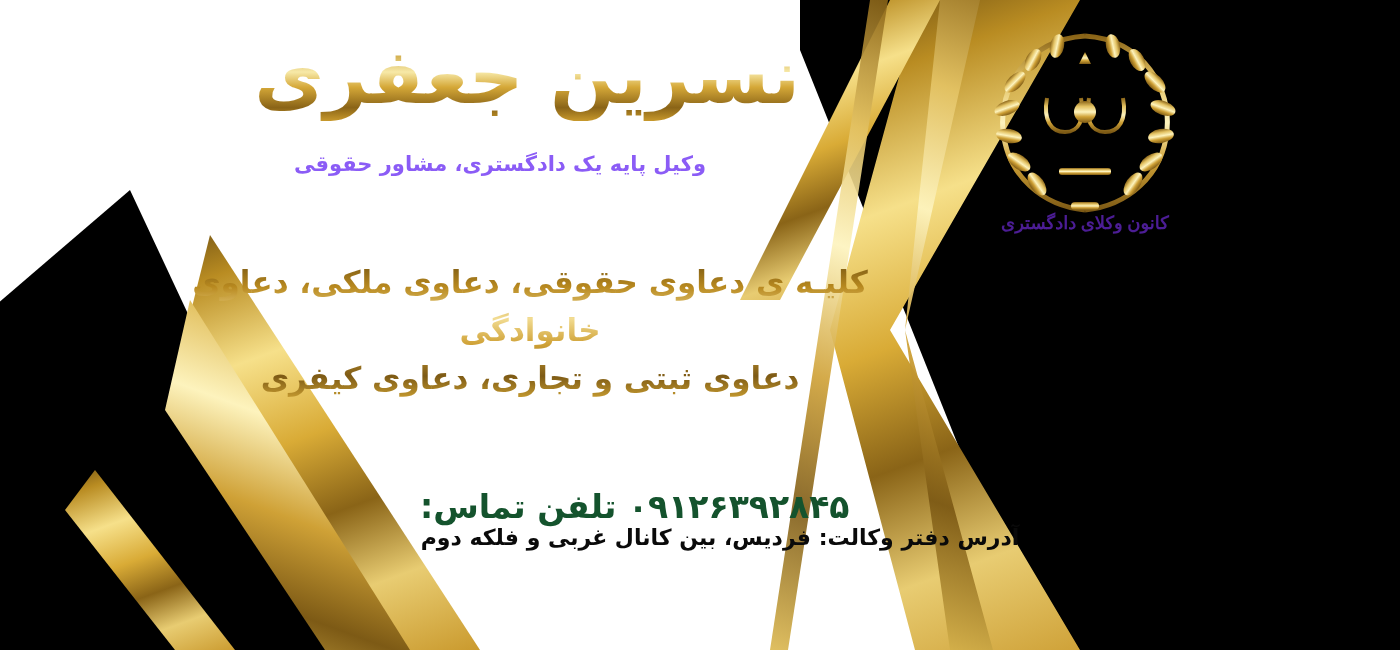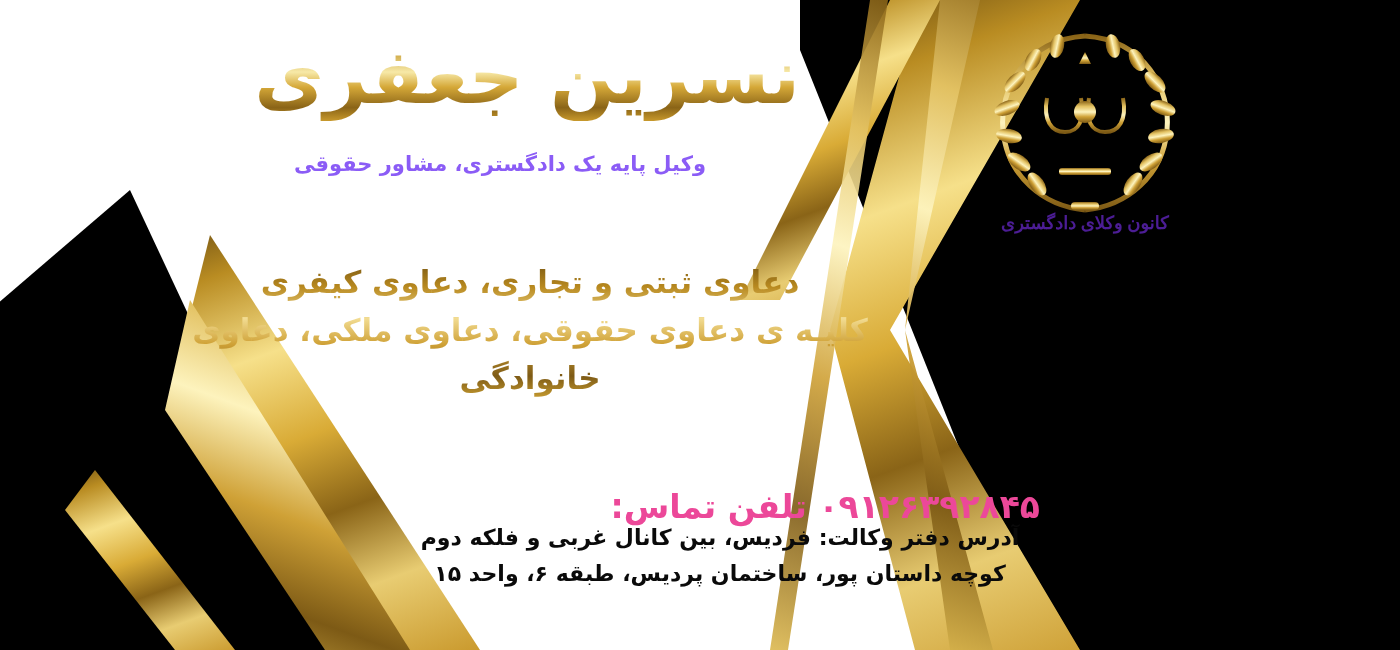--- a/index.html
+++ b/index.html
@@ -138,25 +138,25 @@
     -webkit-background-clip: text;
     background-clip: text;
     color: transparent;
     -webkit-text-fill-color: transparent;
   }
 
   .phone {
     position: absolute;
     top: 487px; left: 420px;
     width: 620px;
-    text-align: right;
+    text-align: left;
     direction: rtl;
     font-size: 33px;
     font-weight: bold;
-    color: #ec4899;
+    color: #14532d;
   }
   .phone .num { letter-spacing: 1px; }
 
   .address {
     position: absolute;
     top: 520px; left: 390px;
     width: 660px;
     text-align: center;
     direction: rtl;
     font-size: 22px;
@@ -255,27 +255,26 @@
         <rect x="74" y="148" width="52" height="7" rx="3"></rect>
       </g>
     </svg>
   </div>
   <div class="emblem-caption">کانون وکلای دادگستری</div>
 
   <div class="name">نسرین جعفری</div>
   <div class="subtitle">وکیل پایه یک دادگستری، مشاور حقوقی</div>
 
   <div class="services">
+    <div>کلیـه ی دعاوی حقوقی، دعاوی ملکی، دعاوی خانوادگی</div>
     <div>دعاوی ثبتی و تجاری، دعاوی کیفری</div>
-    <div>کلیـه ی دعاوی حقوقی، دعاوی ملکی، دعاوی خانوادگی</div>
   </div>
 
   <div class="phone">
     <span class="num">۰۹۱۲۶۳۹۲۸۴۵</span>
     <span>تلفن تماس:</span>
   </div>
 
   <div class="address">
     <div>آدرس دفتر وکالت: فردیس، بین کانال غربی و فلکه دوم</div>
-    <div>کوچه داستان پور، ساختمان پردیس، طبقه ۶، واحد ۱۵</div>
   </div>
 
 </div>
 
 </body></html>

